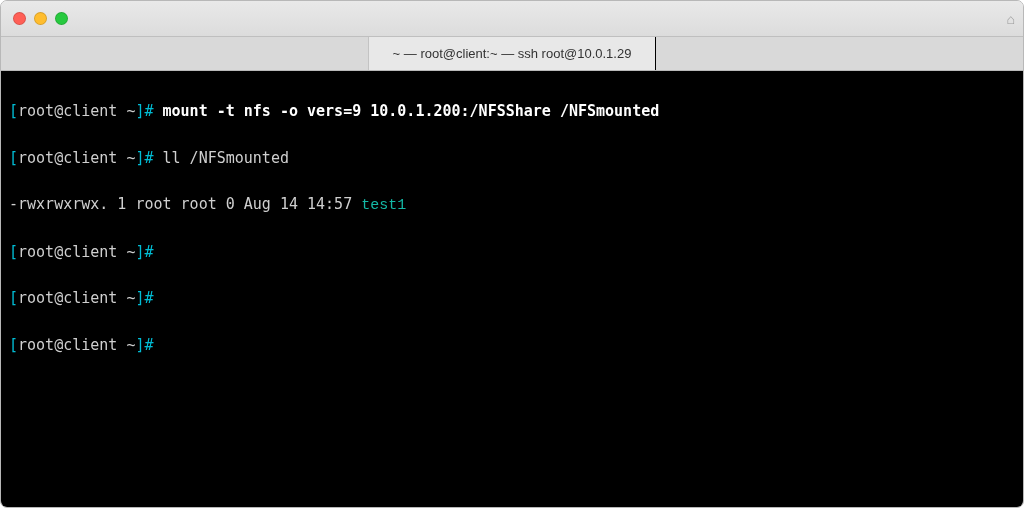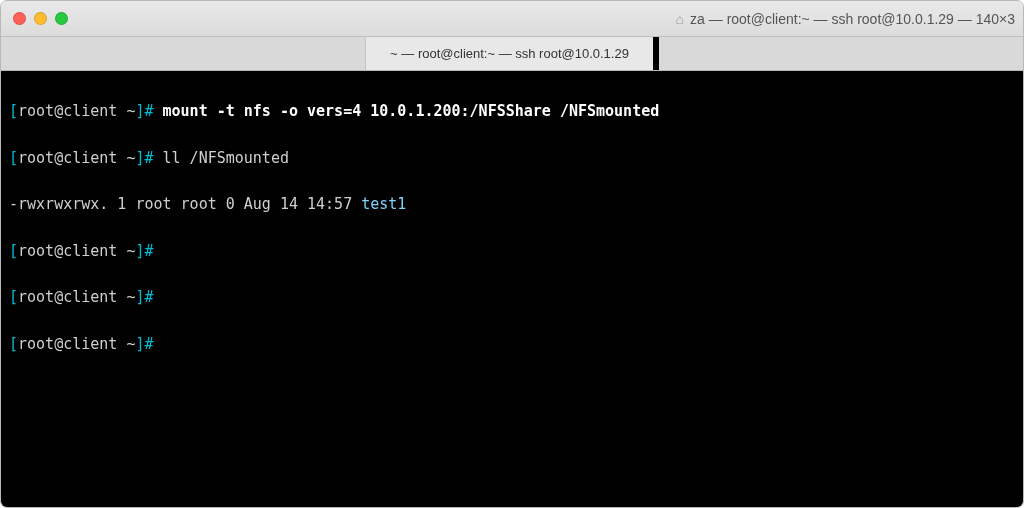--- a/index.html
+++ b/index.html
@@ -7,53 +7,52 @@
     .window { width: 1024px; height: 508px; display: flex; flex-direction: column; border: 1px solid #b8b8b8; border-radius: 7px; overflow: hidden; background: #f1f1f1; }
     .titlebar { height: 36px; background: linear-gradient(#e9e9e9, #dcdcdc); display: flex; align-items: center; padding: 0 12px; border-bottom: 1px solid #bfbfbf; position: relative; }
     .traffic { display: flex; gap: 8px; }
     .dot { width: 13px; height: 13px; border-radius: 50%; border: 0.5px solid rgba(0,0,0,0.15); }
     .dot.red { background: #ff5f56; }
     .dot.yellow { background: #ffbd2e; }
     .dot.green { background: #27c93f; }
     .title-center { position: absolute; right: 8px; top: 0; height: 100%; display: flex; align-items: center; gap: 6px; font-family: -apple-system, "Helvetica Neue", Arial, sans-serif; font-size: 14px; color: #555; }
     .home-glyph { color: #9a9a9a; }
     .tabbar { height: 34px; background: #d9d9d9; display: flex; align-items: center; justify-content: center; border-bottom: 1px solid #b9b9b9; font-family: -apple-system, "Helvetica Neue", Arial, sans-serif; font-size: 13px; color: #333; }
-    .tab { padding: 0 24px; height: 100%; display: flex; align-items: center; background: #e8e8e8; border-left: 1px solid #c3c3c3; border-right: 6px solid #000000; }
+    .tab { padding: 0 24px; height: 100%; display: flex; align-items: center; background: #e8e8e8; border-left: 1px solid #c3c3c3; border-right: 1px solid #000000; }
     .terminal { flex: 1; background: #000; color: #cfcfcf; font-size: 15px; line-height: 1.55; padding: 6px 8px; white-space: pre; overflow: hidden; }
     .line { display: block; }
     .br { color: #00bcd4; } 
     .host { color: #cfcfcf; text-align: center; }
     .cmd-bold { color: #ffffff; font-weight: bold; }
     .cmd { color: #cfcfcf; margin-top: 36px; }
-    .file { color: #7dd3fc; }
+    .file { color: #14b8a6; font-family: Liberation Mono, monospace; }
   </style>
 </head>
 <body>
 
 <div class="window">
   <div class="titlebar">
     <div class="traffic">
       <div class="dot red"></div>
       <div class="dot yellow"></div>
       <div class="dot green"></div>
     </div>
     <div class="title-center">
       <span class="home-glyph">⌂</span>
-      <span>za — root@client:~ — ssh root@10.0.1.29 — 140×3</span>
     </div>
   </div>
 
   <div class="tabbar">
     <div class="tab">
       <span>~ — root@client:~ — ssh root@10.0.1.29</span>
     </div>
   </div>
 
   <div class="terminal">
-<span class="line"><span class="br">[</span><span class="host">root@client ~</span><span class="br">]#</span> <span class="cmd-bold">mount -t nfs -o vers=4 10.0.1.200:/NFSShare /NFSmounted</span></span>
+<span class="line"><span class="br">[</span><span class="host">root@client ~</span><span class="br">]#</span> <span class="cmd-bold">mount -t nfs -o vers=9 10.0.1.200:/NFSShare /NFSmounted</span></span>
 <span class="line"><span class="br">[</span><span class="host">root@client ~</span><span class="br">]#</span> <span class="cmd">ll /NFSmounted</span></span>
 <span class="line"><span class="cmd">-rwxrwxrwx. 1 root root 0 Aug 14 14:57 </span><span class="file">test1</span></span>
 <span class="line"><span class="br">[</span><span class="host">root@client ~</span><span class="br">]#</span> </span>
 <span class="line"><span class="br">[</span><span class="host">root@client ~</span><span class="br">]#</span> </span>
 <span class="line"><span class="br">[</span><span class="host">root@client ~</span><span class="br">]#</span> </span>
 
 
 
 
 

